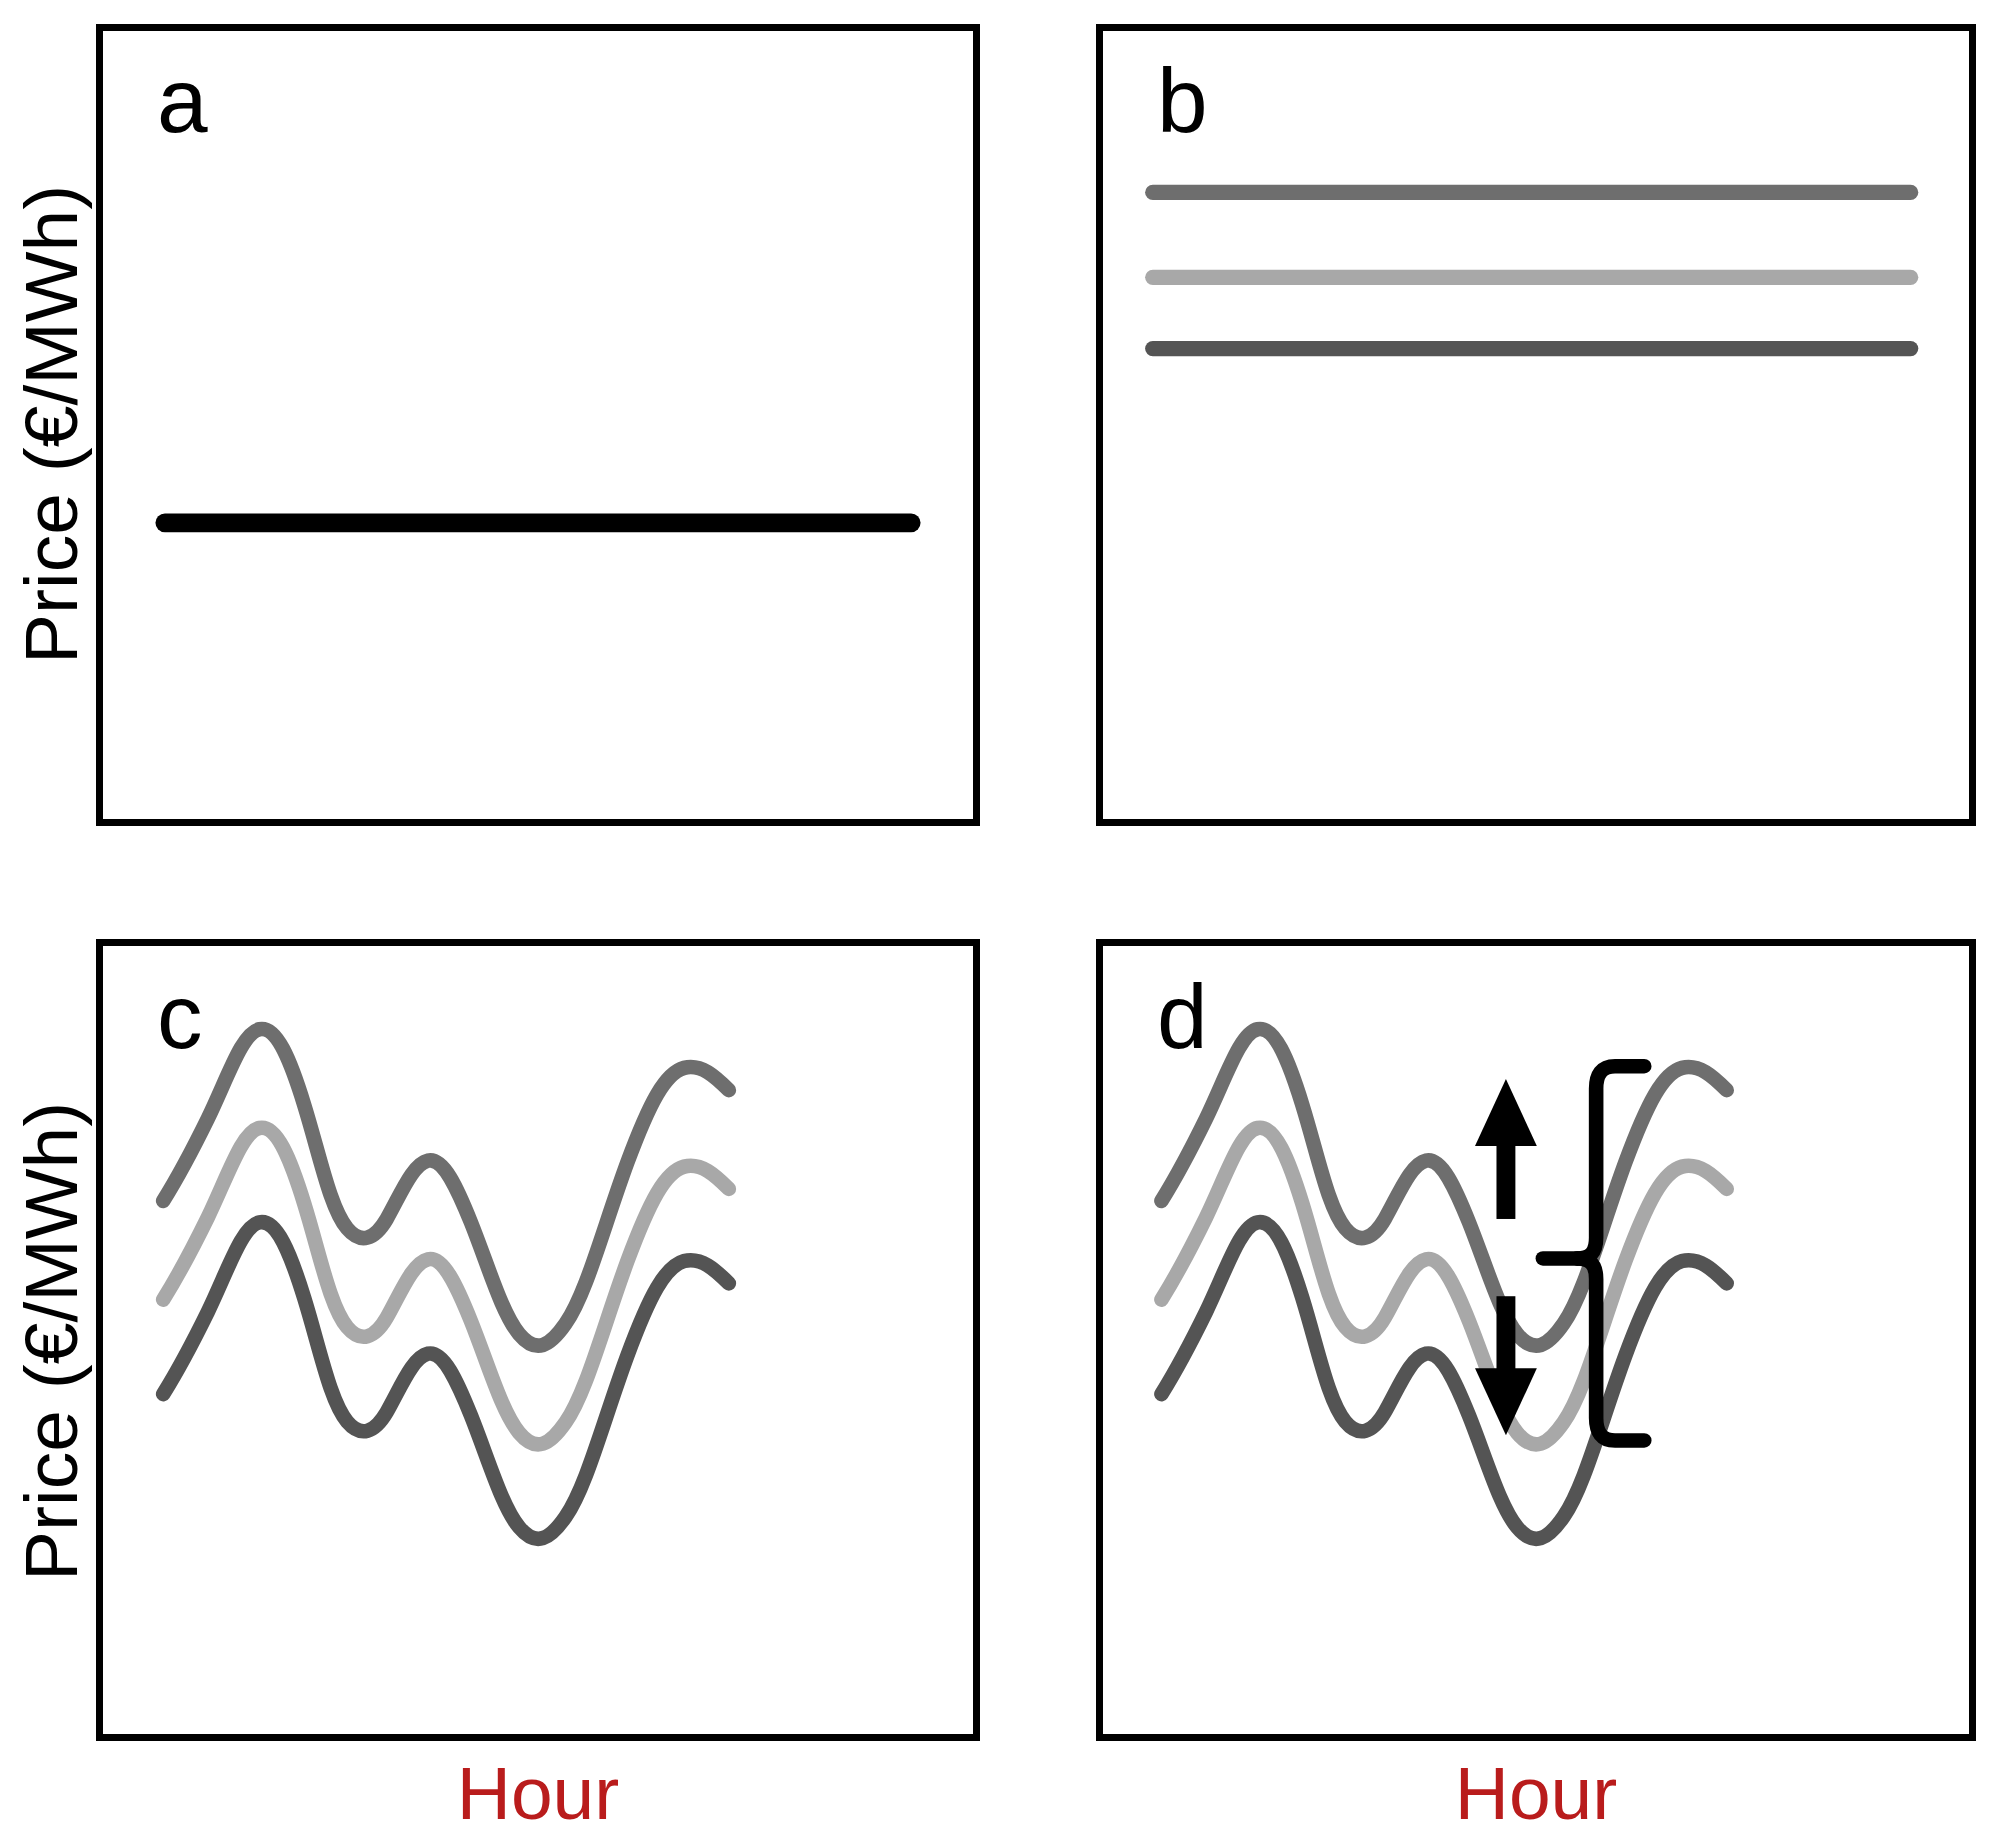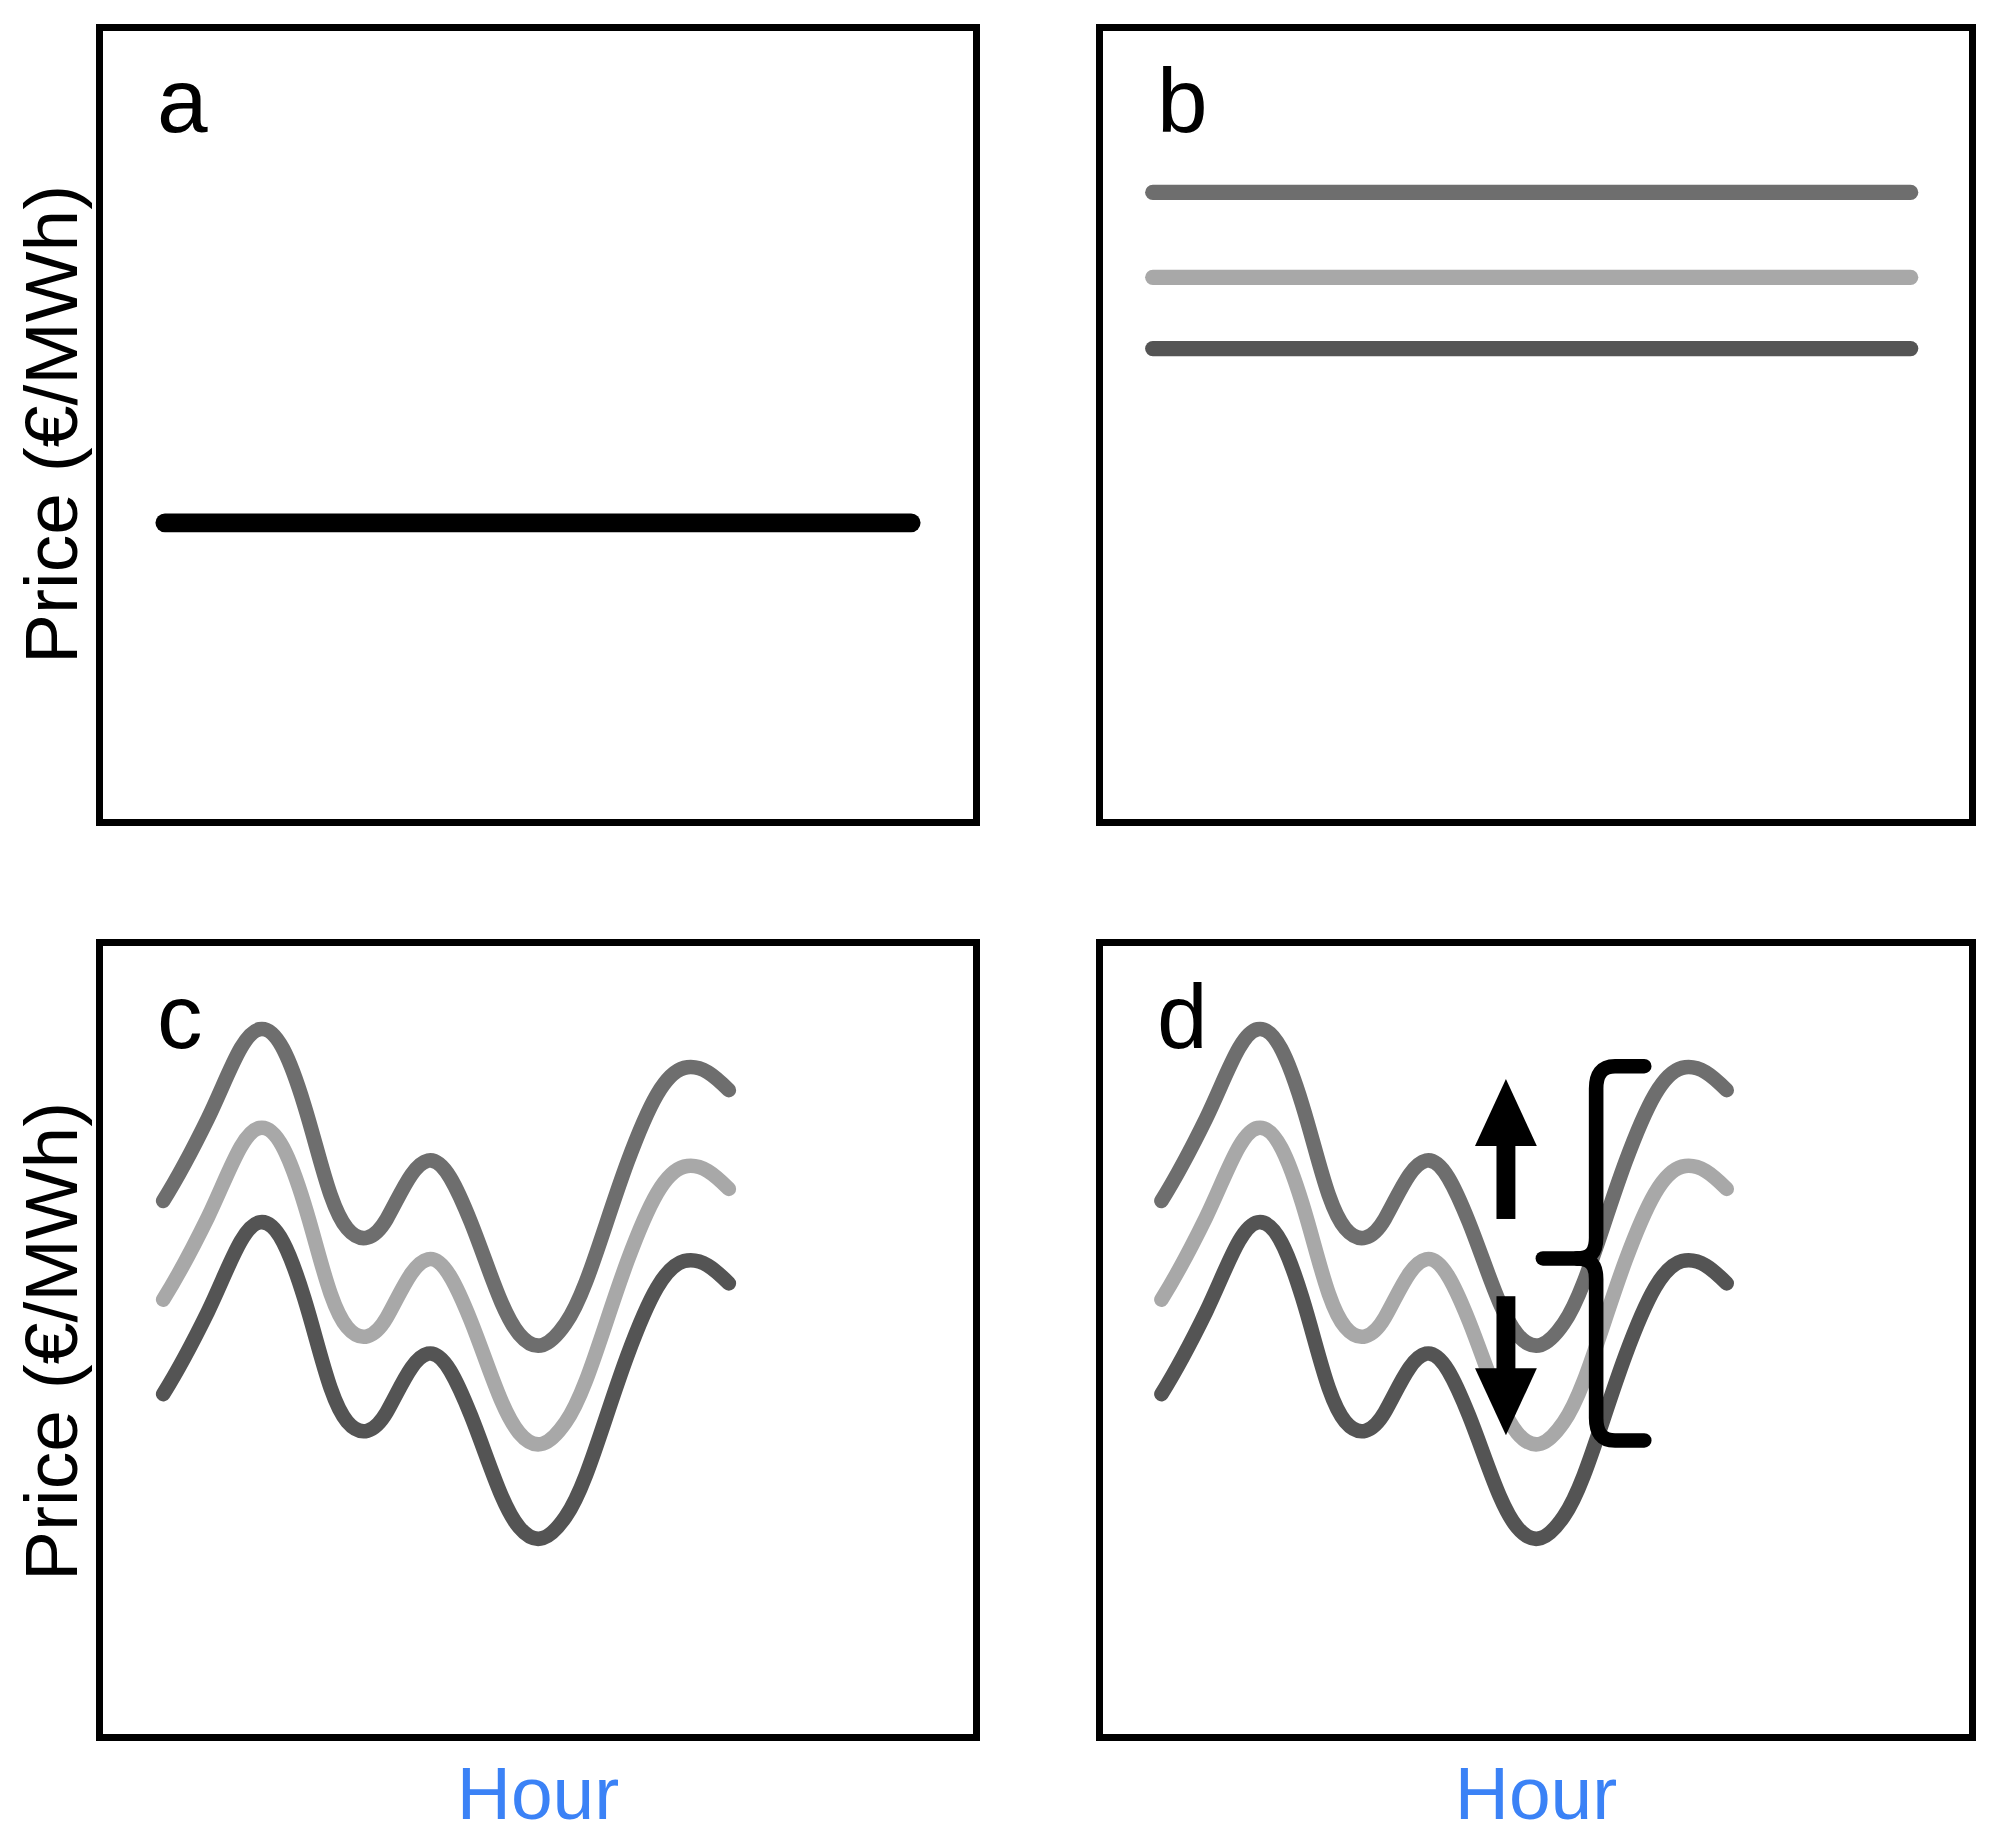--- a/index.html
+++ b/index.html
@@ -56,21 +56,21 @@
     white-space: nowrap;
     transform-origin: 0 0;
     transform: rotate(-90deg);
     user-select: none;
   }
   #ylabel-top    { left: 14px; top: 664px; }
   #ylabel-bottom { left: 14px; top: 1581px; }
 
   .x-axis-label {
     position: absolute;
-    color: #3b82f6;
+    color: #b91c1c;
     font-size: 75px;
     line-height: 1;
     text-align: center;
     user-select: none;
   }
   #xlabel-left  { left: 96px;  top: 1756px; width: 884px; }
   #xlabel-right { left: 1096px; top: 1756px; width: 880px; }
 </style>
 </head>
 <body>

